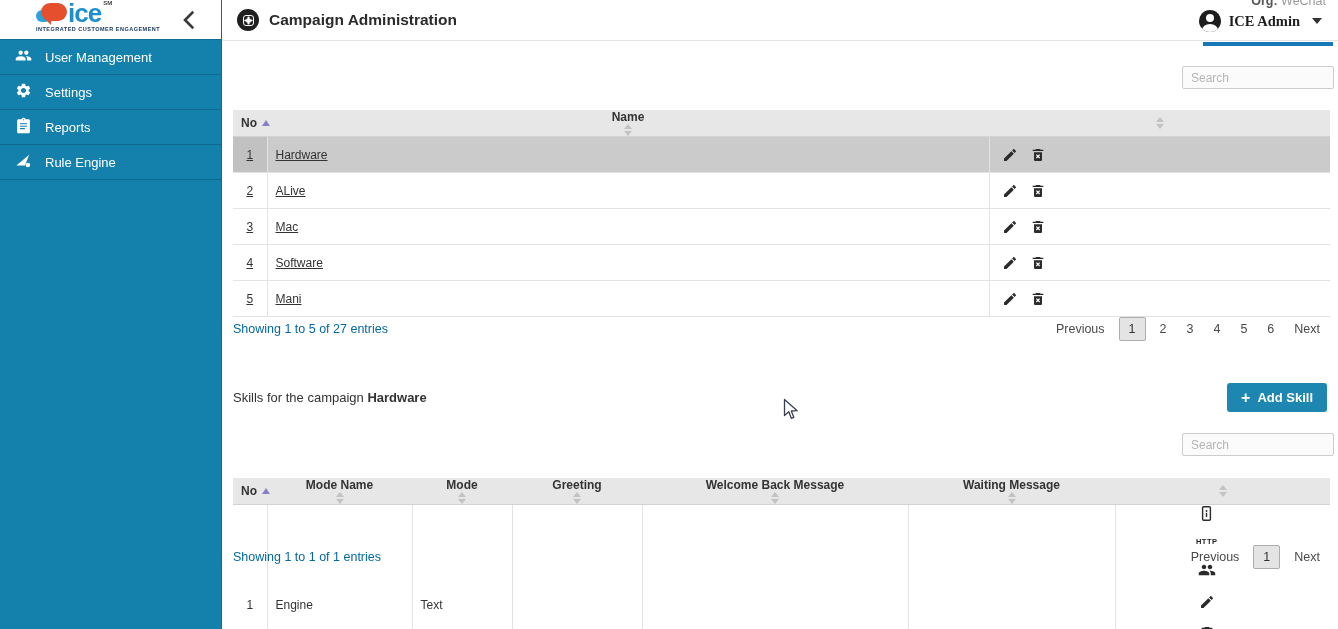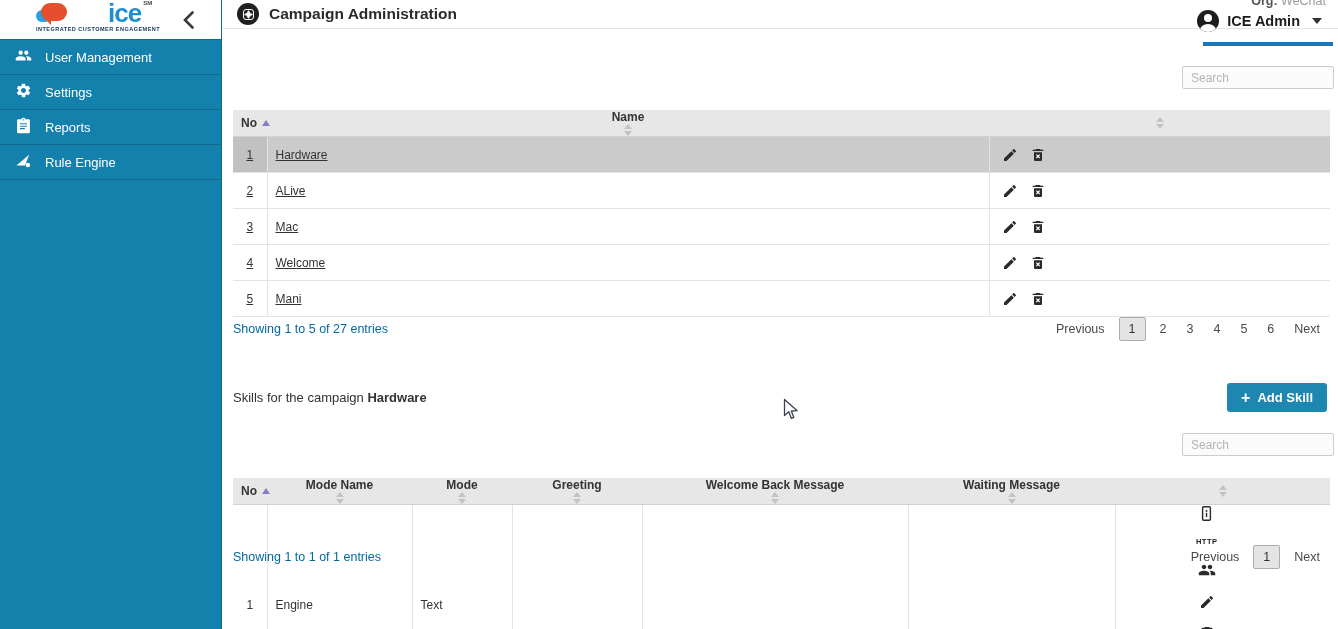--- a/index.html
+++ b/index.html
@@ -18,36 +18,36 @@
   }
   
   .sidebar{position:absolute;left:0;top:0;width:222px;height:629px;background:var(--sidebar);border-right:1px solid #0d6c93;}
   .sidebar-head{height:40px;background:#fff;position:relative;border-bottom:1px solid #0d6c93;}
   .logo{position:absolute;left:36px;top:1px;width:120px;}
   .logo-row{display:flex;align-items:flex-start;}
   .logo-bubbles{position:relative;width:32px;height:24px;display:inline-block;}
   .bub-blue{position:absolute;left:0;top:9px;width:15px;height:12px;background:#29a3dc;border-radius:7px;}
   .bub-orange{position:absolute;left:5px;top:2px;width:26px;height:18px;background:#e64f2d;border-radius:9px;}
   .bub-orange::after{content:"";position:absolute;left:3px;bottom:-4px;width:0;height:0;border-left:7px solid transparent;border-top:7px solid #e64f2d;}
-  .logo-text{font-size:26px;font-weight:800;color:#1d8fd0;line-height:24px;letter-spacing:-1px;margin-left:40px;}
+  .logo-text{font-size:26px;font-weight:800;color:#1d8fd0;line-height:24px;letter-spacing:-1px;}
   .logo-sm{font-size:6px;color:#444;position:relative;top:-1px;margin-left:2px;font-weight:bold;}
   .logo-tagline{font-size:5.5px;font-weight:bold;color:#14335f;letter-spacing:.5px;margin-top:1px;white-space:nowrap;}
   .collapse-btn{position:absolute;right:20px;top:8px;width:24px;height:24px;cursor:pointer;}
   .menu{margin-top:0;border-radius:29px;}
   .menu-item{height:35px;display:flex;align-items:center;gap:13px;padding-left:15px;color:#fff;font-size:13px;border-bottom:1px solid rgba(0,0,0,.18);cursor:pointer;}
   .menu-item svg{flex:0 0 auto;}
   
-  .main-header{position:absolute;left:222px;top:0;width:1116px;height:29px;background:#fff;border-bottom:1px solid #e4e4e4;display:flex;align-items:center;padding-left:15px;gap:10px;}
+  .main-header{position:absolute;left:222px;top:0;width:1116px;height:41px;background:#fff;border-bottom:1px solid #e4e4e4;display:flex;align-items:center;padding-left:15px;gap:10px;}
   .title-icon{width:22px;height:22px;border-radius:50%;background:#1f1f1f;display:flex;align-items:center;justify-content:center;}
   .title-icon .badge{width:11px;height:11px;border:1.4px solid #fff;border-radius:3px;display:flex;align-items:center;justify-content:center;}
   .title-icon .badge::before{content:"";width:5px;height:5px;background:#fff;border-radius:50%;box-shadow:0 -3px 0 -1.4px #fff,0 3px 0 -1.4px #fff,-3px 0 0 -1.4px #fff,3px 0 0 -1.4px #fff;}
   .page-title{font-size:15.5px;font-weight:bold;color:#2b2b2b;}
   .org-line{position:absolute;right:12px;top:-6px;font-size:12.5px;color:#9a9a9a;white-space:nowrap;}
   .org-line b{color:#555;}
-  .user-box{position:absolute;right:16px;top:10px;display:flex;align-items:center;gap:8px;cursor:pointer;}
+  .user-box{position:absolute;right:16px;top:10px;display:flex;align-items:center;gap:8px;cursor:pointer;font-family:Liberation Serif, serif;}
   .avatar{width:22px;height:22px;border-radius:50%;background:#1d1d1d;position:relative;overflow:hidden;}
   .avatar::before{content:"";position:absolute;top:4px;left:7px;width:8px;height:8px;border-radius:50%;background:#fff;}
   .avatar::after{content:"";position:absolute;top:14px;left:3px;width:16px;height:12px;border-radius:50%;background:#fff;}
   .user-name{font-size:14.5px;font-weight:bold;color:#1d1d1d;}
   .caret-down{width:0;height:0;border-left:5px solid transparent;border-right:5px solid transparent;border-top:6px solid #333;margin-left:4px;}
   .user-underline{position:absolute;right:5px;top:42px;width:130px;height:4px;background:var(--underline);}
   
   .search-input{position:absolute;right:4px;width:152px;height:23px;border:1px solid #ccc;border-radius:2px;background:#fbfbfb;font-size:12px;padding:0 8px;color:#555;outline:none;font-family:inherit;}
   .search-input::placeholder{color:#b5b5b5;}
   .search-1{top:66px;}
@@ -252,21 +252,21 @@
         <svg width="16" height="16" viewBox="0 0 24 24" fill="#2b2b2b">
               <path d="M9 3l-1 1H4v2h16V4h-4l-1-1H9z"></path>
               <path d="M6 8v11c0 1.1.9 2 2 2h8c1.1 0 2-.9 2-2V8H6z"></path>
               <path d="M9.5 11.5l5 5M14.5 11.5l-5 5" stroke="#fff" stroke-width="1.8" fill="none"></path>
             </svg>
       </span>
         </td>
     </tr>
     <tr>
       <td class="cell-no"><a class="row-link">4</a></td>
-      <td><a class="row-link">Welcome</a></td>
+      <td><a class="row-link">Software</a></td>
       <td class="cell-actions">
           <span class="action-icons">
         <svg width="16" height="16" viewBox="0 0 24 24" fill="#2b2b2b">
               <path d="M3 17.25V21h3.75L17.81 9.94l-3.75-3.75L3 17.25zM20.71 7.04c.39-.39.39-1.02 0-1.41l-2.34-2.34c-.39-.39-1.02-.39-1.41 0l-1.83 1.83 3.75 3.75 1.83-1.83z"></path>
             </svg>
         <svg width="16" height="16" viewBox="0 0 24 24" fill="#2b2b2b">
               <path d="M9 3l-1 1H4v2h16V4h-4l-1-1H9z"></path>
               <path d="M6 8v11c0 1.1.9 2 2 2h8c1.1 0 2-.9 2-2V8H6z"></path>
               <path d="M9.5 11.5l5 5M14.5 11.5l-5 5" stroke="#fff" stroke-width="1.8" fill="none"></path>
             </svg>

